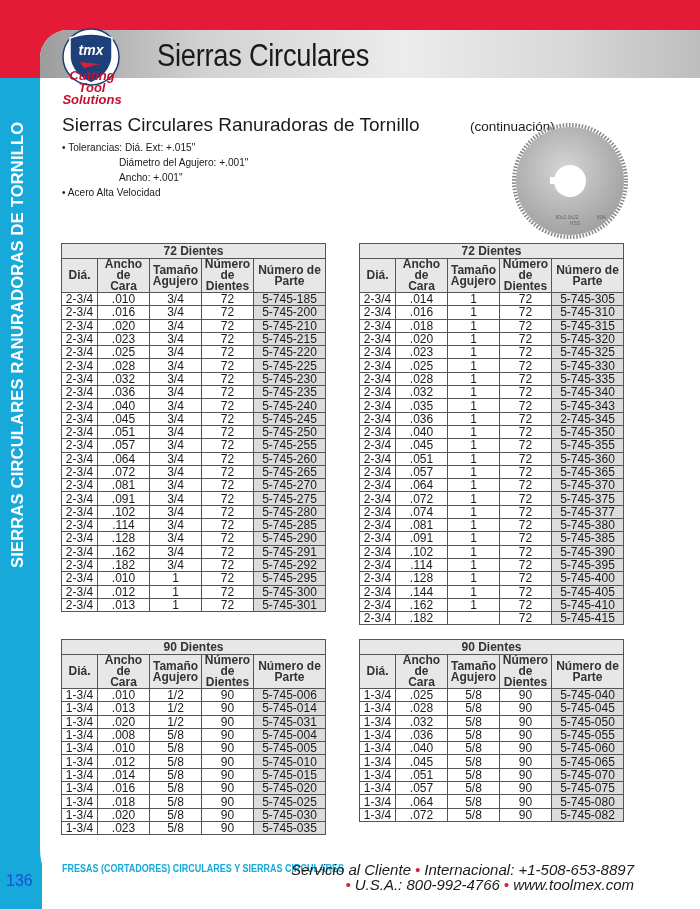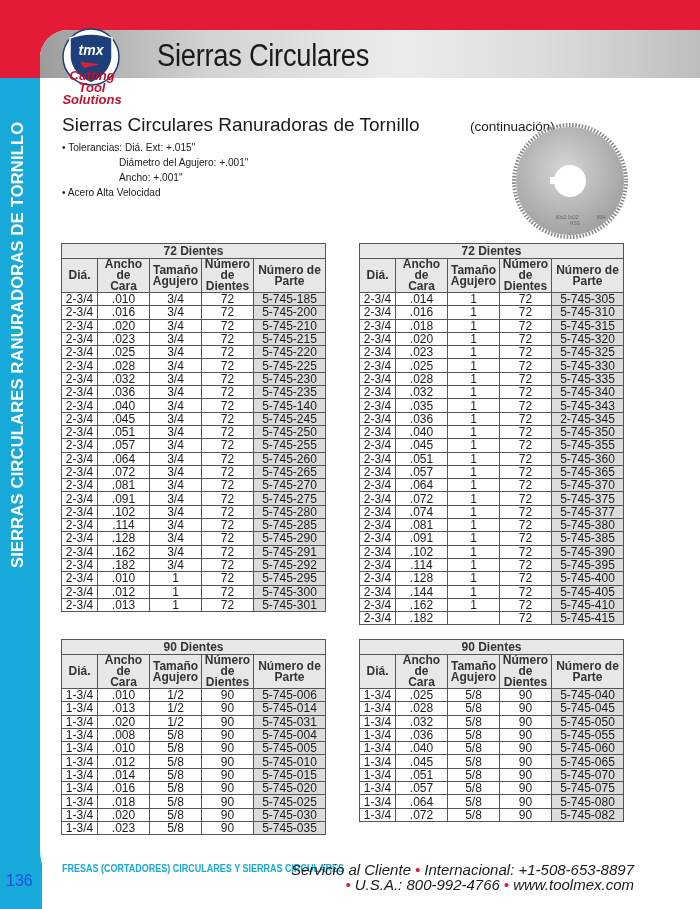--- a/index.html
+++ b/index.html
@@ -189,21 +189,21 @@
         <td>.036</td>
         <td>3/4</td>
         <td>72</td>
         <td class="part">5-745-235</td>
       </tr>
       <tr>
         <td>2-3/4</td>
         <td>.040</td>
         <td>3/4</td>
         <td>72</td>
-        <td class="part">5-745-140</td>
+        <td class="part">5-745-240</td>
       </tr>
       <tr>
         <td>2-3/4</td>
         <td>.045</td>
         <td>3/4</td>
         <td>72</td>
         <td class="part">5-745-245</td>
       </tr>
       <tr>
         <td>2-3/4</td>

